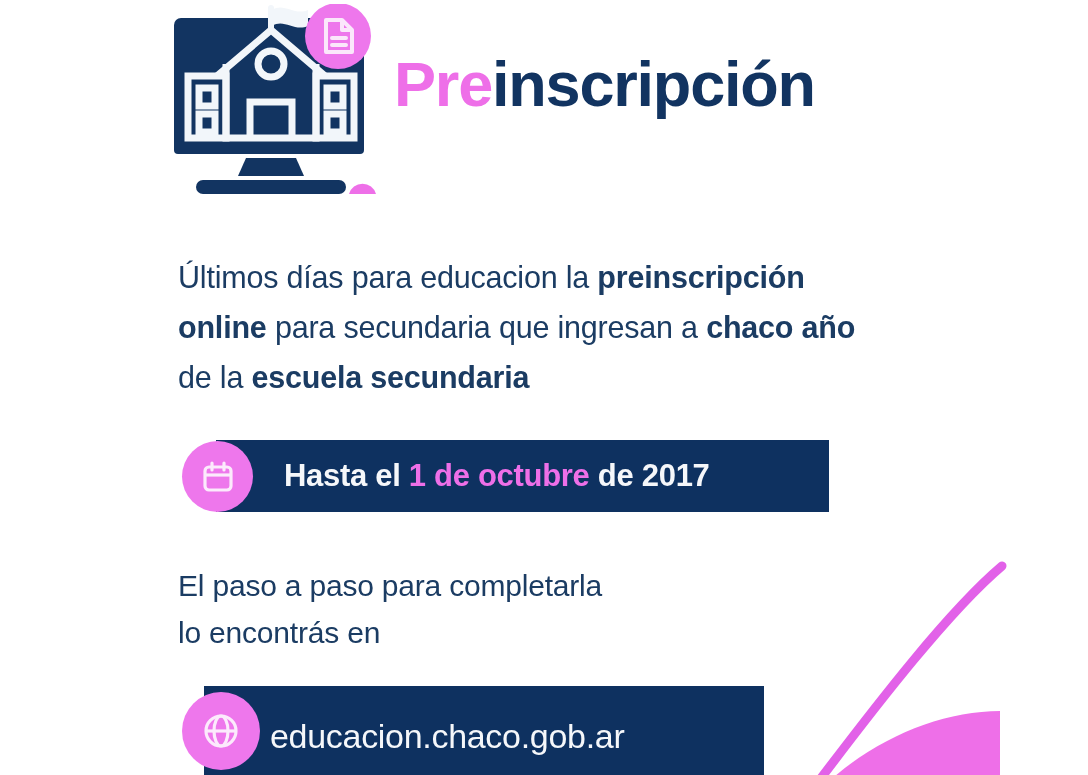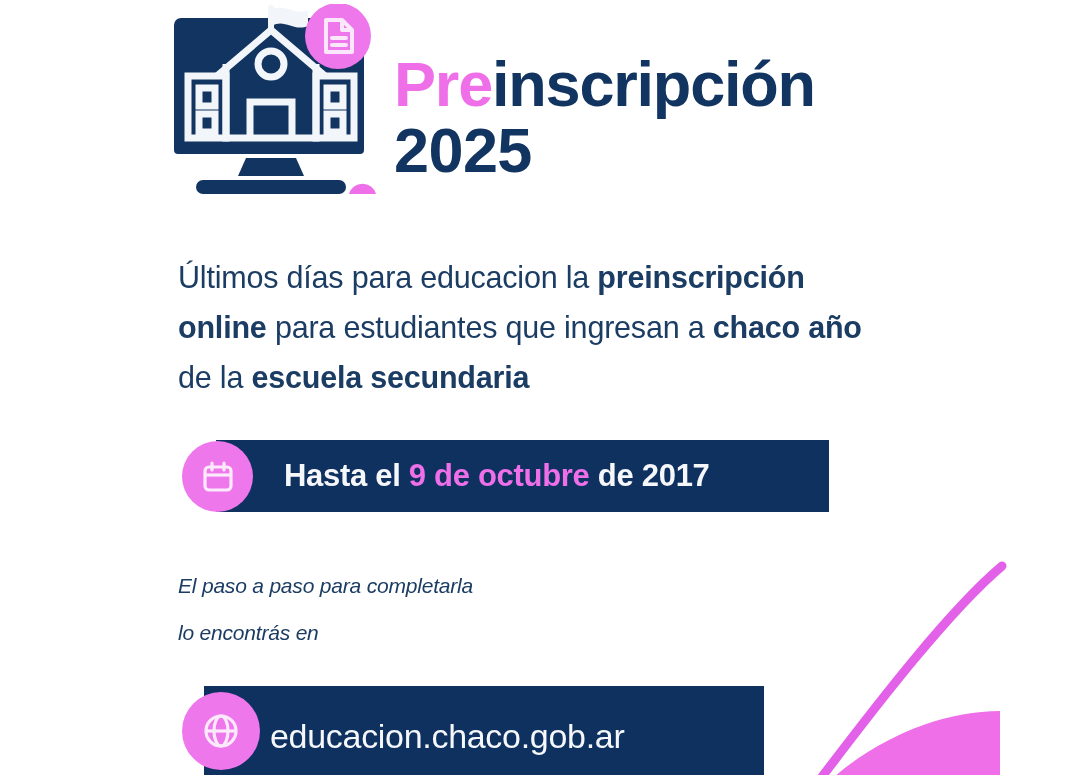--- a/index.html
+++ b/index.html
@@ -133,25 +133,24 @@
     width: 78px;
     height: 78px;
   }
 
   
   .subtext {
     position: absolute;
     left: 178px;
     top: 562px;
     width: 620px;
-    font-size: 21px;
+    font-size: 30px;
     line-height: 47px;
     color: #1B3C63;
     letter-spacing: -0.2px;
-    font-style: italic;
   }
 </style>
 </head>
 <body>
 
 <div id="poster">
 
   <svg class="deco-layer" viewBox="0 0 1088 775" width="1088" height="775" aria-hidden="true">
 
     <path d="M 1002 566 C 950 610 880 700 812 790" stroke="#E261E8" stroke-width="9" fill="none" stroke-linecap="round"></path>
@@ -204,28 +203,27 @@
           <path d="M 174 16 L 174 26 L 184 26" fill="none" stroke="#FBE7FB" stroke-width="4" stroke-linejoin="round"></path>
           <path d="M 164 34 L 178 34 M 164 41 L 178 41" stroke="#FBE7FB" stroke-width="4" stroke-linecap="round"></path>
         </g>
 
         <path d="M 181 190 A 14 14 0 0 1 208 190 Z" fill="#EE6FE8"></path>
       </svg>
     </div>
 
     <div class="title-block">
       <div class="title-line1"><span class="pre">Pre</span><span>inscripción</span></div>
-      <div class="title-line2">2025</div>
     </div>
   </div>
 
-  <div class="lead"><span>Últimos días para educacion la </span><b>preinscripción online</b><span> para estudiantes que ingresan a </span><b>chaco año</b><span> de la </span><b>escuela secundaria</b></div>
+  <div class="lead"><span>Últimos días para educacion la </span><b>preinscripción online</b><span> para secundaria que ingresan a </span><b>chaco año</b><span> de la </span><b>escuela secundaria</b></div>
 
   <div class="banner banner-date">
-    <div class="banner-text"><span>Hasta el </span><span class="hl">9 de octubre</span><span> de 2017</span></div>
+    <div class="banner-text"><span>Hasta el </span><span class="hl">1 de octubre</span><span> de 2017</span></div>
   </div>
   <div class="icon-badge badge-calendar">
     <svg viewBox="0 0 40 40" width="40" height="40" aria-hidden="true">
       <rect x="7" y="10" width="26" height="23" rx="4" fill="none" stroke="#FCEAFC" stroke-width="3.2"></rect>
       <path d="M 7 18 L 33 18" stroke="#FCEAFC" stroke-width="3.2"></path>
       <path d="M 14 6 L 14 13 M 26 6 L 26 13" stroke="#FCEAFC" stroke-width="3.2" stroke-linecap="round"></path>
     </svg>
   </div>
 
   <div class="subtext">

